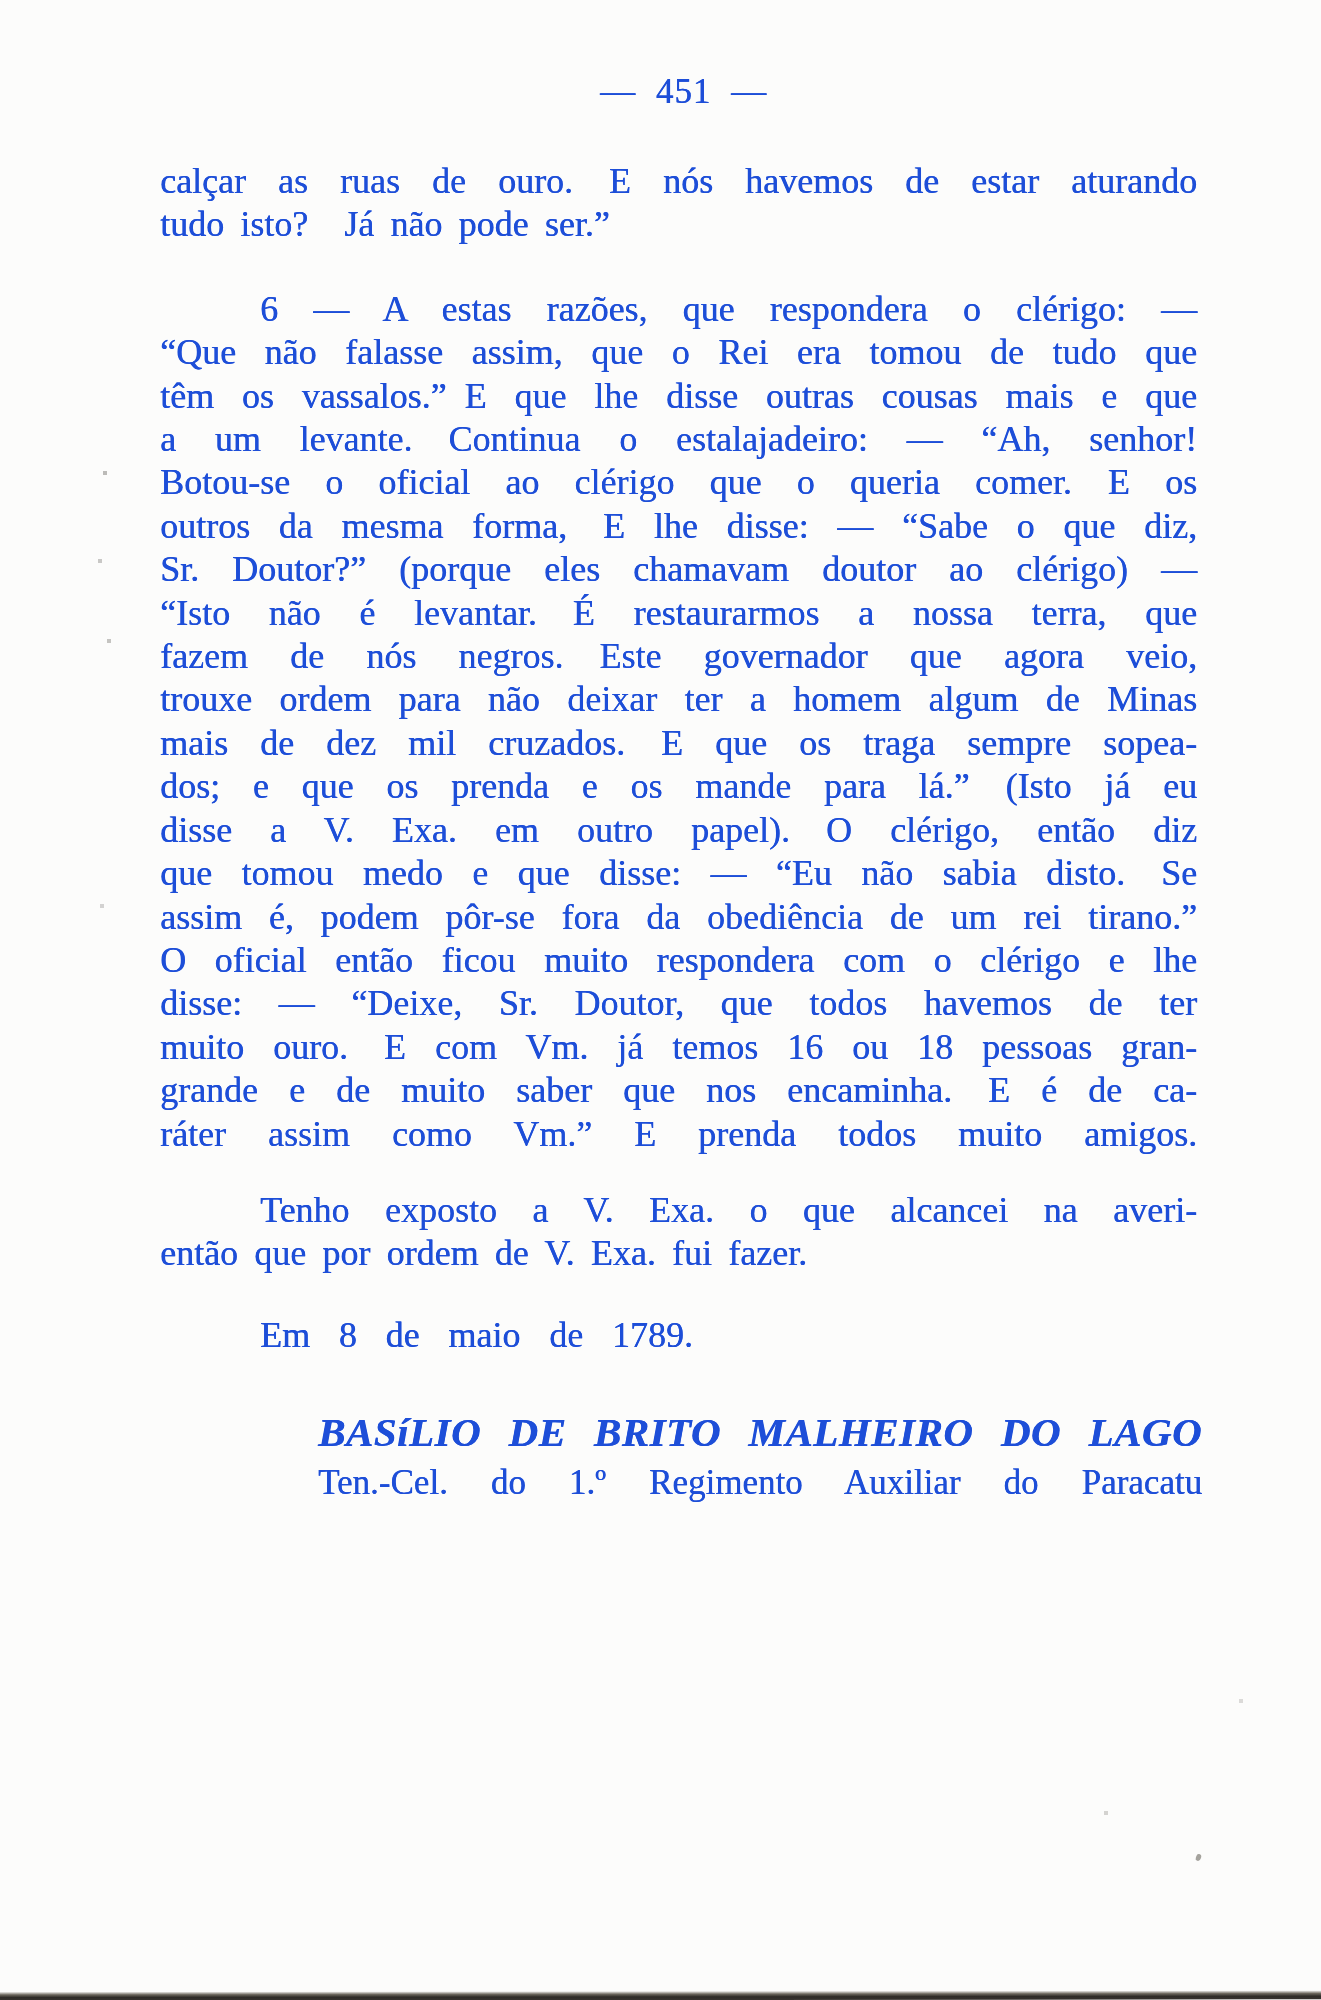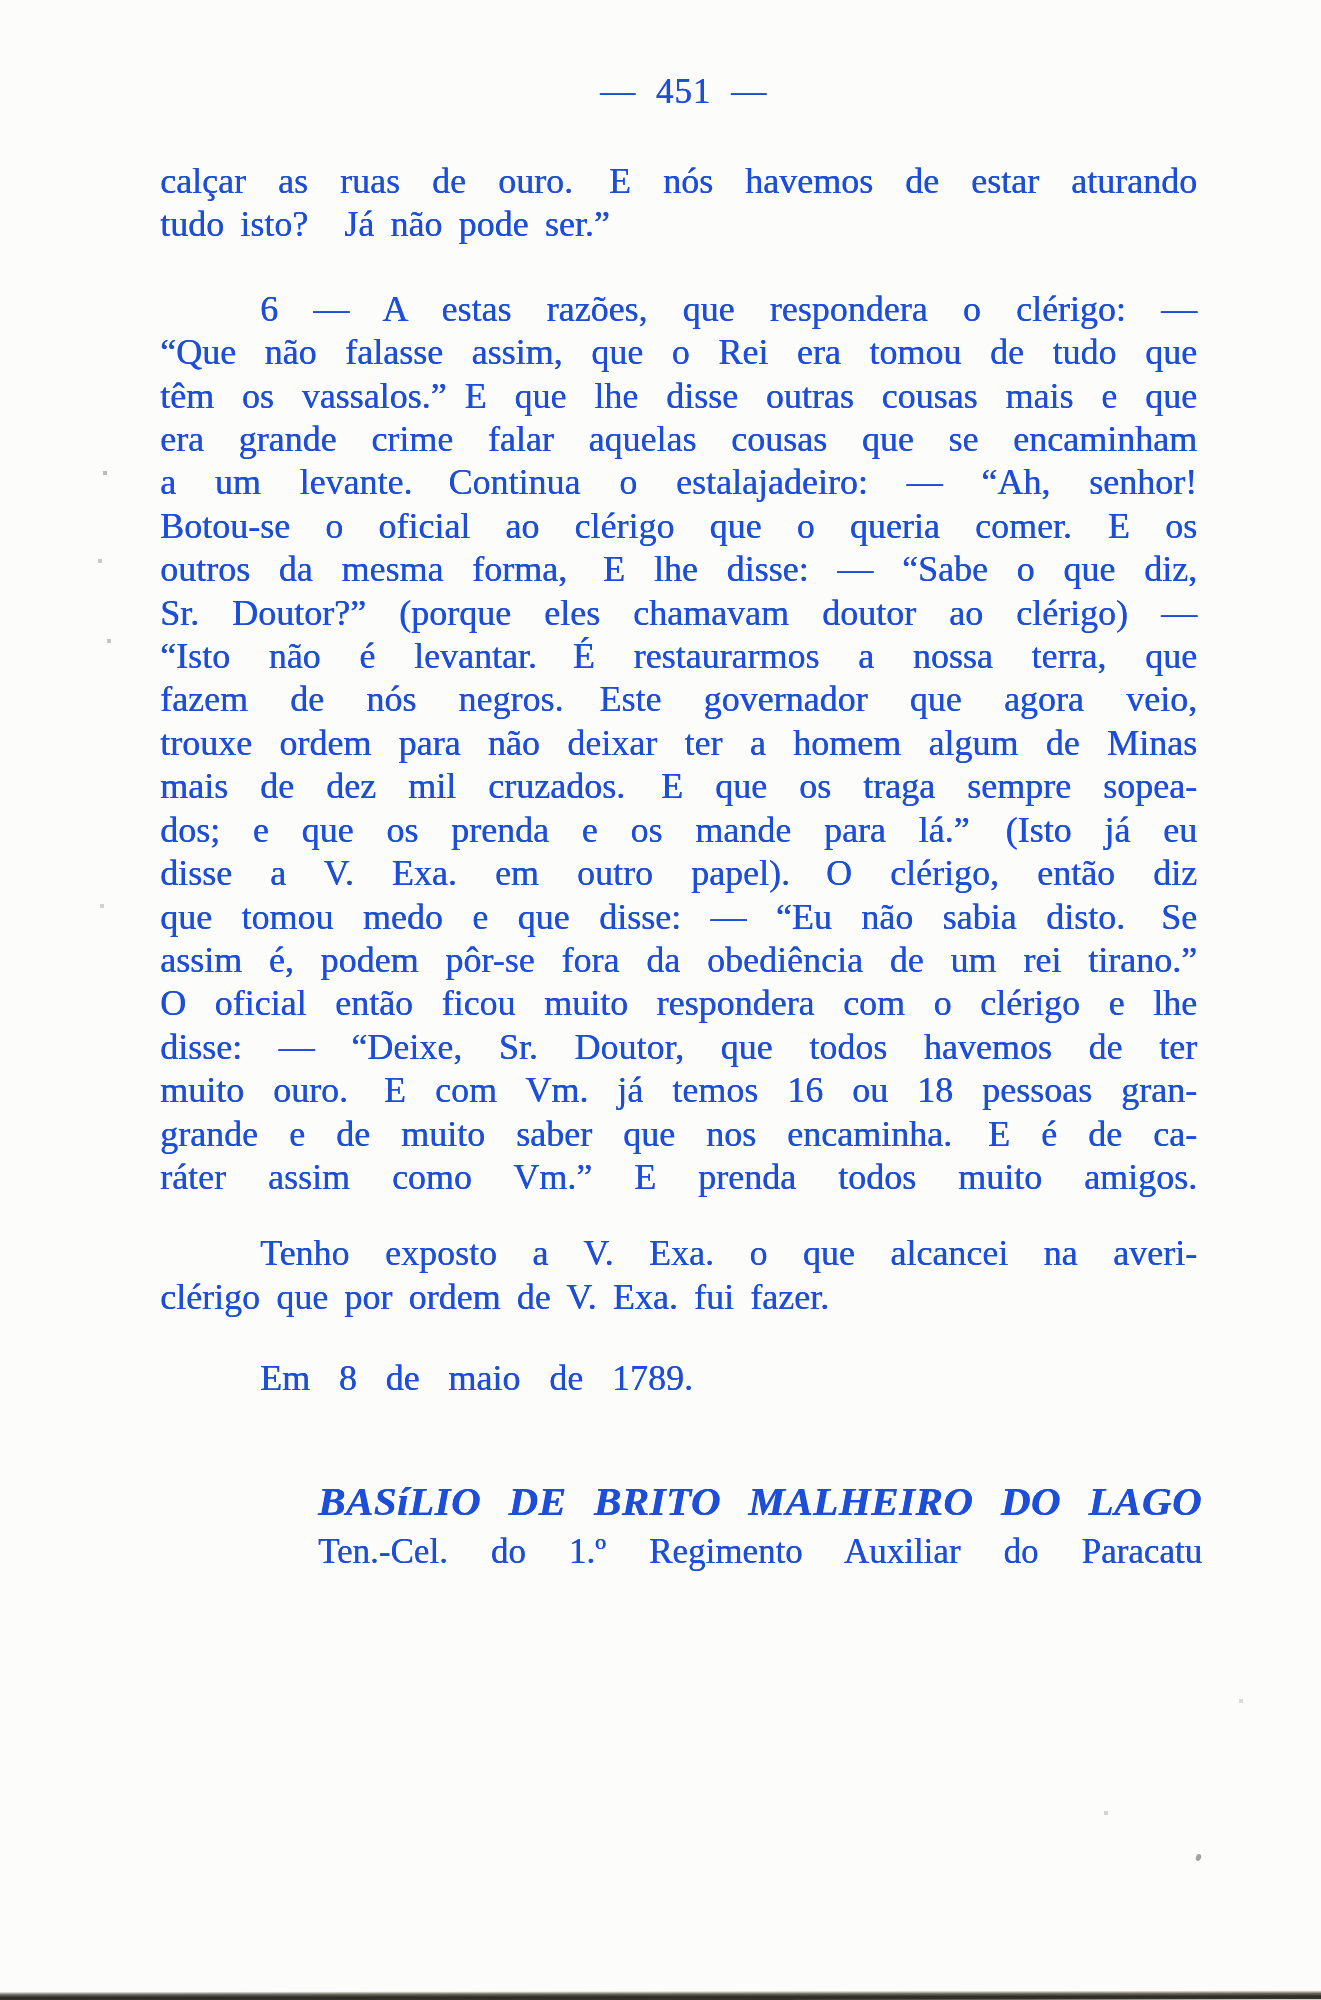--- a/index.html
+++ b/index.html
@@ -37,21 +37,21 @@
   .paragraph:nth-of-type(2) { margin-top: 41px; }
   .paragraph:nth-of-type(3) { margin-top: 33px; }
   .paragraph:nth-of-type(4) { margin-top: 38px; }
   .paragraph:nth-of-type(5) { margin-top: 45px; }
   .line { word-spacing: 0.15em; }
   .line.full { text-align: justify; text-align-last: justify; }
   .line.end  { text-align: left; word-spacing: 0.2em; }
   .line.indent { text-indent: 100px; }
   .paragraph.wide .line { word-spacing: 0.55em; }
   .signature {
-    margin: 76px 0 0 166px;
+    margin: 51px 0 0 166px;
     width: 884px;
   }
   .signature .sig-name {
     font-style: italic;
     font-weight: bold;
     font-size: 41px;
     line-height: 49px;
     text-align: justify;
     text-align-last: justify;
     letter-spacing: 0.5px;
@@ -101,42 +101,41 @@
   <div class="body-text" id="body-text">
 
   <div class="paragraph">
         <div class="line full">calçar as ruas de ouro. E nós havemos de estar aturando</div>
         <div class="line end">tudo isto? Já não pode ser.”</div>
       </div>
       <div class="paragraph">
         <div class="line full indent">6 — A estas razões, que respondera o clérigo: —</div>
         <div class="line full">“Que não falasse assim, que o Rei era tomou de tudo que</div>
         <div class="line full">têm os vassalos.” E que lhe disse outras cousas mais e que</div>
-        <div class="line full">era grande crime falar aquelas cousas que se encaminham</div>
         <div class="line full">a um levante. Continua o estalajadeiro: — “Ah, senhor!</div>
         <div class="line full">Botou-se o oficial ao clérigo que o queria comer. E os</div>
         <div class="line full">outros da mesma forma, E lhe disse: — “Sabe o que diz,</div>
         <div class="line full">Sr. Doutor?” (porque eles chamavam doutor ao clérigo) —</div>
         <div class="line full">“Isto não é levantar. É restaurarmos a nossa terra, que</div>
         <div class="line full">fazem de nós negros. Este governador que agora veio,</div>
         <div class="line full">trouxe ordem para não deixar ter a homem algum de Minas</div>
         <div class="line full">mais de dez mil cruzados. E que os traga sempre sopea-</div>
         <div class="line full">dos; e que os prenda e os mande para lá.” (Isto já eu</div>
         <div class="line full">disse a V. Exa. em outro papel). O clérigo, então diz</div>
         <div class="line full">que tomou medo e que disse: — “Eu não sabia disto. Se</div>
         <div class="line full">assim é, podem pôr-se fora da obediência de um rei tirano.”</div>
         <div class="line full">O oficial então ficou muito respondera com o clérigo e lhe</div>
         <div class="line full">disse: — “Deixe, Sr. Doutor, que todos havemos de ter</div>
         <div class="line full">muito ouro. E com Vm. já temos 16 ou 18 pessoas gran-</div>
         <div class="line full">grande e de muito saber que nos encaminha. E é de ca-</div>
         <div class="line full">ráter assim como Vm.” E prenda todos muito amigos.</div>
       </div>
       <div class="paragraph">
         <div class="line full indent">Tenho exposto a V. Exa. o que alcancei na averi-</div>
-        <div class="line end">clérigo que por ordem de V. Exa. fui fazer.</div>
+        <div class="line end">então que por ordem de V. Exa. fui fazer.</div>
       </div>
       <div class="paragraph wide">
         <div class="line end indent">Em 8 de maio de 1789.</div>
       </div>
       <div class="signature">
         <div class="sig-name">BASíLIO DE BRITO MALHEIRO DO LAGO</div>
         <div class="sig-title">Ten.-Cel. do 1.º Regimento Auxiliar do Paracatu</div>
       </div>
     </div>
 

